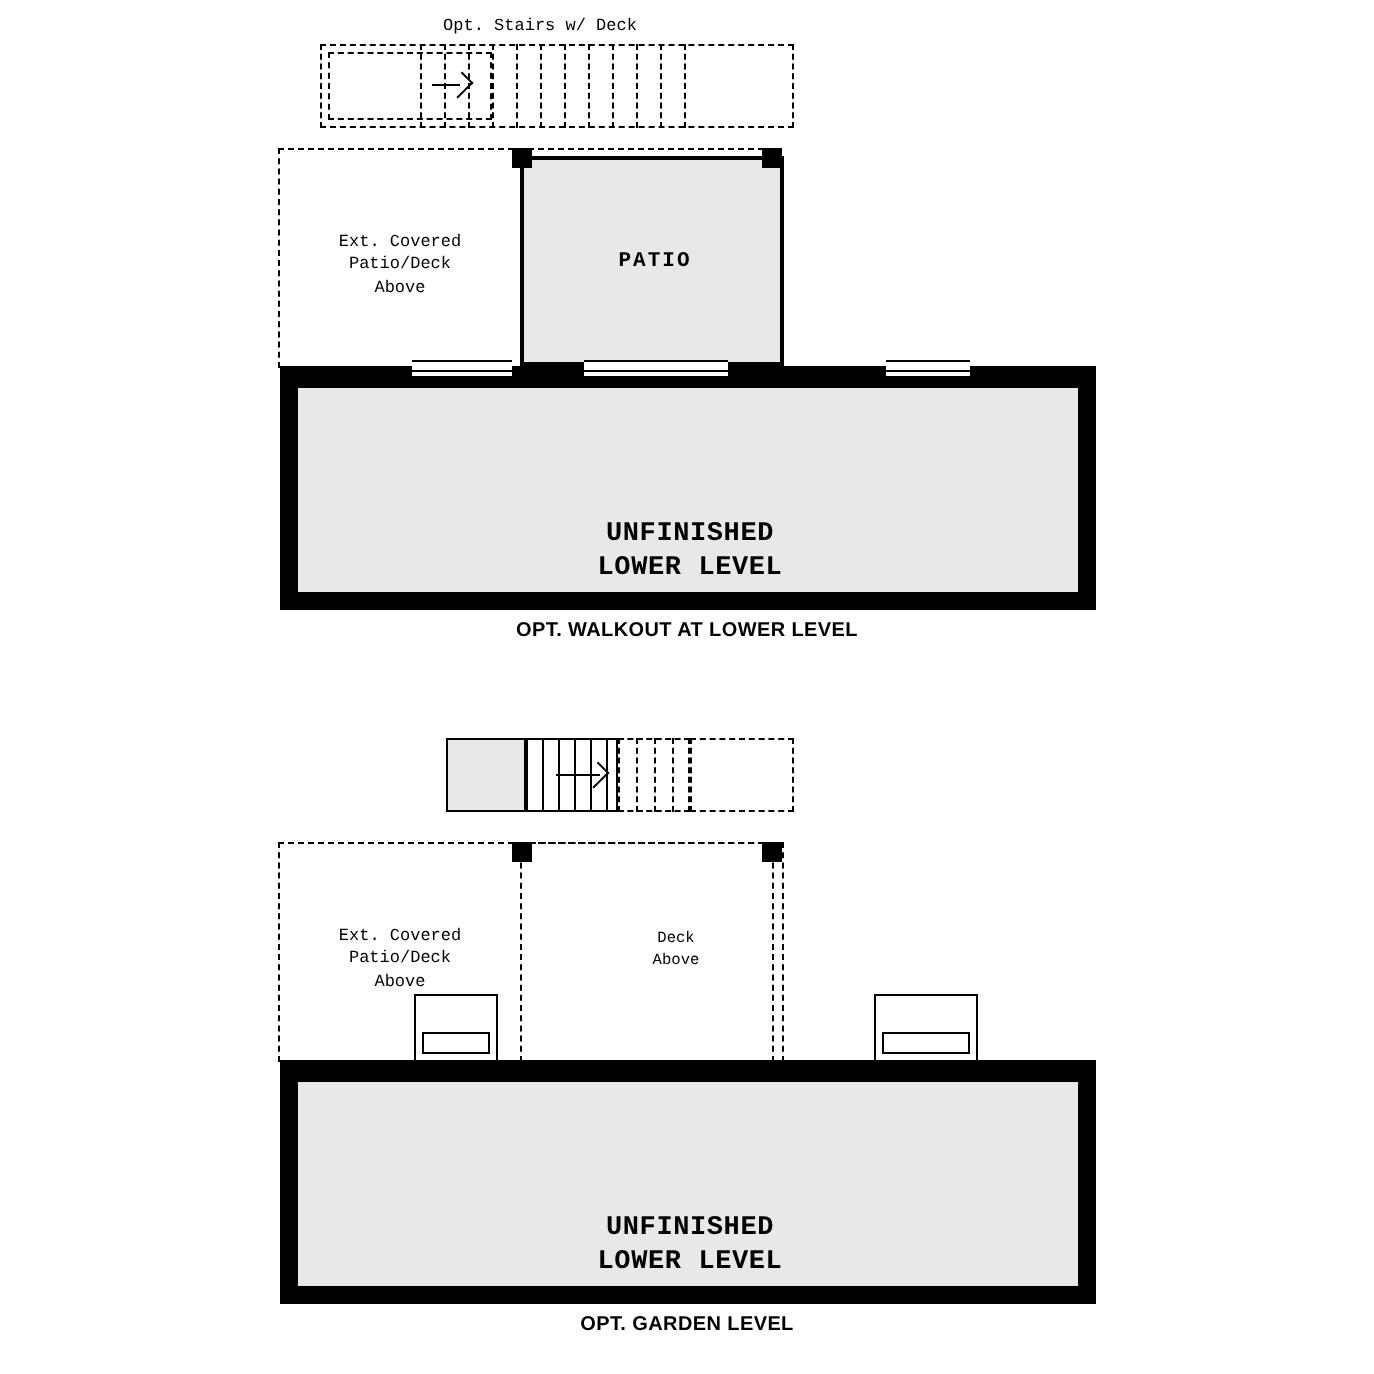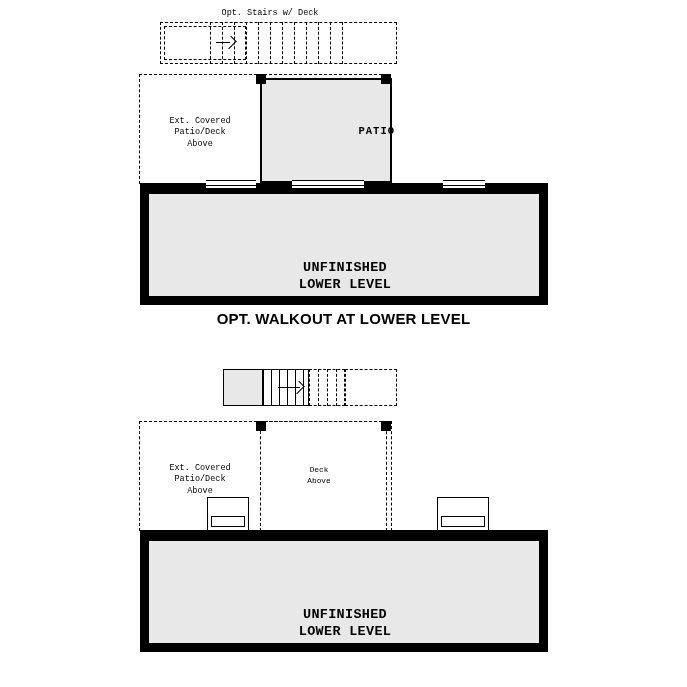--- a/index.html
+++ b/index.html
@@ -72,21 +72,21 @@
     font-weight: normal;
   }
   .tiny-note {
     font-size: 7.8px;
     line-height: 1.35;
   }
   .plan-caption {
     position: absolute;
     width: 687px;
     text-align: center;
-    font-size: 15px;
+    font-size: 10px;
     font-weight: bold;
     letter-spacing: 0.2px;
   }
   .patio-label {
     font-size: 10.5px;
     font-weight: bold;
     letter-spacing: 1px;
   }
 
   
@@ -187,21 +187,21 @@
     <div class="arrow-line" style="left:216px; top:42px; width:14px;"></div>
     <div class="abs" style="left:226px; top:37px; width:8px; height:11px; border-right:1.2px solid #000; border-top:1.2px solid #000; transform:rotate(45deg);"></div>
 
     <div class="abs dash" style="left:139px; top:74px; width:248px; height:110px;"></div>
     <div class="label-center small-note" style="left:145px; top:116px; width:110px;">
       <span>Ext. Covered Patio/Deck</span><br>
       <span>Above</span>
     </div>
 
     <div class="patio-box abs" style="left:260px; top:78px; width:132px; height:105px;"></div>
-    <div class="label-center patio-label" style="left:260px; top:125px; width:135px;text-align:right;">PATIO</div>
+    <div class="label-center patio-label" style="left:260px; top:125px; width:135px;">PATIO</div>
 
     <div class="corner-post" style="left:256px; top:74px; width:10px; height:10px;"></div>
     <div class="corner-post" style="left:381px; top:74px; width:10px; height:10px;"></div>
 
     <div class="lower-block abs" style="left:140px; top:183px; width:408px; height:122px;"></div>
     <div class="label-center room-title" style="left:200px; top:260px; width:290px;">
       <span>UNFINISHED</span><br>
       <span>LOWER LEVEL</span>
     </div>
 
@@ -237,36 +237,37 @@
     <div class="arrow-line" style="left:278px; top:40px; width:22px;"></div>
     <div class="abs" style="left:294px; top:35px; width:8px; height:11px; border-right:1.2px solid #000; border-top:1.2px solid #000; transform:rotate(45deg);"></div>
 
     <div class="abs dash" style="left:139px; top:74px; width:248px; height:110px;"></div>
     <div class="label-center small-note" style="left:145px; top:116px; width:110px;">
       <span>Ext. Covered Patio/Deck</span><br>
       <span>Above</span>
     </div>
 
     <div class="abs dash" style="left:260px; top:74px; width:132px; height:110px;"></div>
-    <div class="label-center tiny-note" style="left:273px; top:118px; width:92px;">
+    <div class="label-center tiny-note" style="left:292px; top:118px; width:92px;">
       <span>Deck</span><br>
       <span>Above</span>
     </div>
 
     <div class="corner-post" style="left:256px; top:74px; width:10px; height:10px;"></div>
     <div class="corner-post" style="left:381px; top:74px; width:10px; height:10px;"></div>
 
     <div class="lower-block abs" style="left:140px; top:183px; width:408px; height:122px;"></div>
     <div class="label-center room-title" style="left:200px; top:260px; width:290px;">
       <span>UNFINISHED</span><br>
       <span>LOWER LEVEL</span>
     </div>
 
     <div class="well" style="left:207px; top:150px; width:42px; height:34px;">
       <div class="well-inner"></div>
     </div>
     <div class="well" style="left:437px; top:150px; width:52px; height:34px;">
       <div class="well-inner"></div>
     </div>
 
+    <div class="plan-caption" style="left:0; top:310px;">OPT. GARDEN LEVEL</div>
   </div>
 
 </div>
 
 </body></html>

